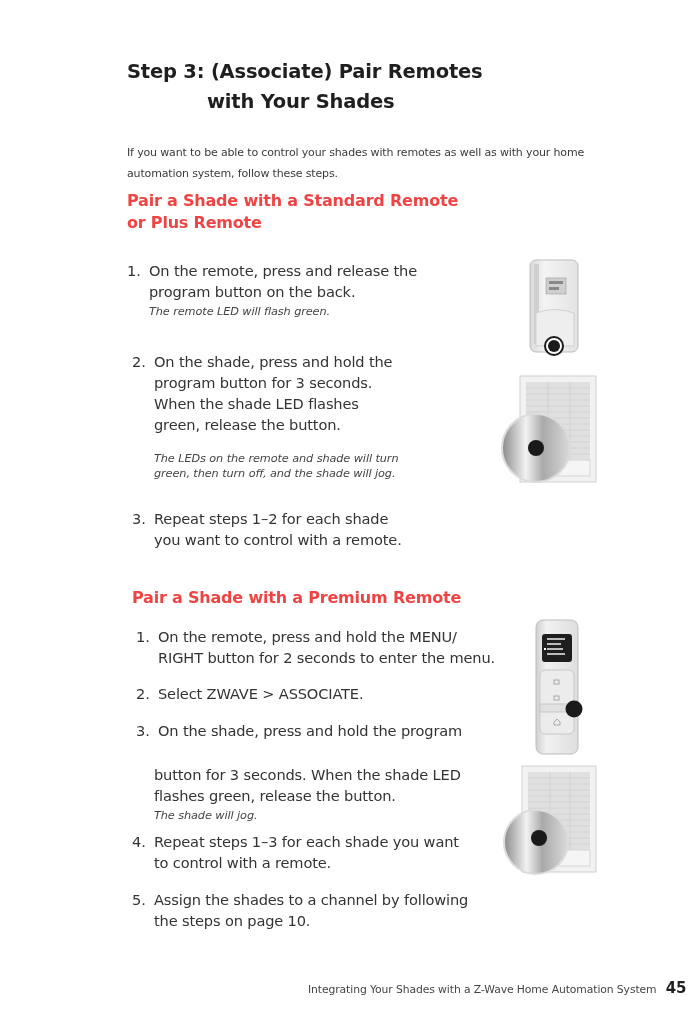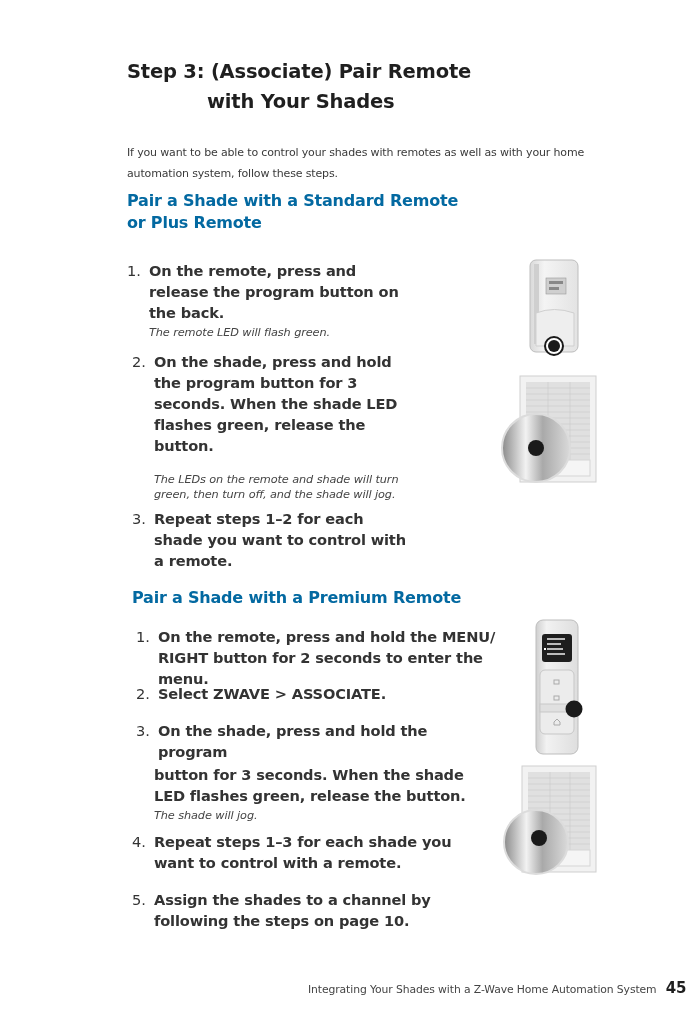--- a/index.html
+++ b/index.html
@@ -1,34 +1,34 @@
 <!DOCTYPE html>
 <html><head>
   <meta charset="utf-8">
   <style>
     html, body { margin: 0; padding: 0; background: #ffffff; }
     body { width: 691px; height: 1011px; position: relative; overflow: hidden;
            font-family: "DejaVu Sans", sans-serif; color: #2b2b2b; }
     .abs { position: absolute; }
     .title { font-weight: bold; font-size: 19.5px; color: #1f1f1f; line-height: 30px; letter-spacing: -0.2px; }
     .intro { font-size: 11px; line-height: 21px; color: #3a3a3a; letter-spacing: -0.15px; }
-    .sub { font-weight: bold; font-size: 16px; line-height: 22px; color: #0369a1; letter-spacing: -0.2px; }
+    .sub { font-weight: bold; font-size: 16px; line-height: 22px; color: #ef4444; letter-spacing: -0.2px; }
     .step { font-size: 14.6px; line-height: 21px; color: #333; letter-spacing: -0.15px; }
     .num { position: absolute; left: 0; top: 0; }
-    .txt { display: block; font-weight: bold; }
+    .txt { display: block; }
     .note { font-style: italic; font-size: 11.3px; line-height: 15px; color: #444; display: block; margin-top: 2px; letter-spacing: -0.1px; }
     .footer { font-size: 10.8px; color: #444; letter-spacing: -0.1px; }
     .pagenum { font-weight: bold; font-size: 15px; color: #1f1f1f; }
     svg { display: block; }
   </style>
 </head>
 <body>
 
 <div class="abs title" style="left:127px; top:57px; width:420px;">
-  <div>Step 3: (Associate) Pair Remote</div>
+  <div>Step 3: (Associate) Pair Remotes</div>
   <div style="padding-left:80px;">with Your Shades</div>
 </div>
 
 <div class="abs intro" style="left:127px; top:142px; width:520px;">If you want to be able to control your shades with remotes as well as with your home automation system, follow these steps.</div>
 
 <div class="abs sub" style="left:127px; top:190px; width:360px;">
   <div>Pair a Shade with a Standard Remote</div>
   <div>or Plus Remote</div>
 </div>
 

